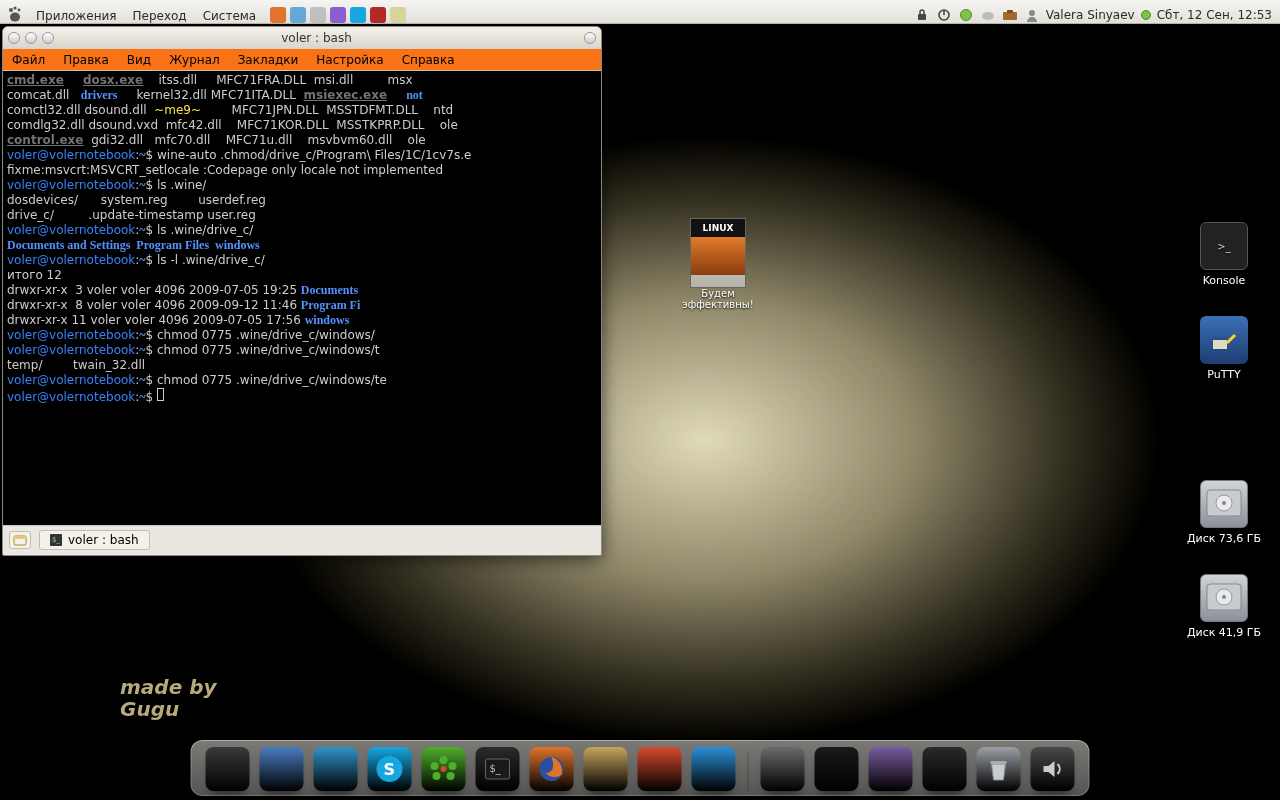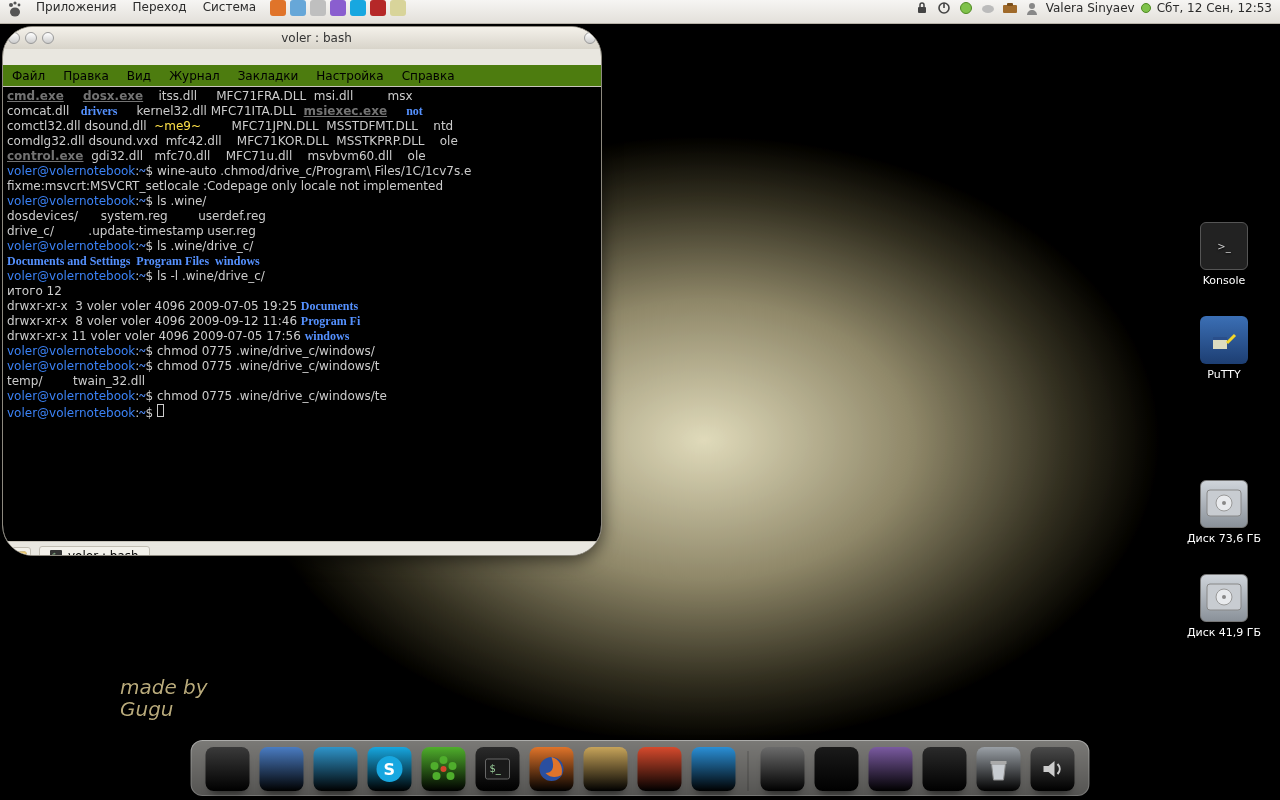--- a/index.html
+++ b/index.html
@@ -7,49 +7,49 @@
 
 #desktop { position:relative; width:1280px; height:800px; background:#000; }
 
 
 #wallpaper { position:absolute; inset:0; background:
   radial-gradient(ellipse 600px 400px at 55% 55%, #d7d2b5 0%, #8d866a 35%, #3a3729 60%, #000 80%),
   radial-gradient(ellipse 120px 180px at 28% 35%, #c9c4a6 0%, #6b6650 60%, transparent 75%),
   radial-gradient(ellipse 120px 180px at 82% 35%, #c9c4a6 0%, #6b6650 60%, transparent 75%);
   filter:contrast(1.1);
 }
-#wallpaper .sig { position:absolute; left:120px; bottom:80px; color:#b3a67c; font-family:cursive; font-size:20px; font-style:italic; line-height:1.1; }
+#wallpaper .sig { position:absolute; left:120px; bottom:80px; color:#b3a67c; font-family:cursive; font-size:20px; font-style:italic; line-height:1.1;font-weight:bold; }
 
 
 #top-panel { position:absolute; top:0; left:0; right:0; height:24px;
   background:linear-gradient(#f6f5f3,#e3e0da); border-bottom:1px solid #b7b2a8;
-  display:flex; align-items:flex-start; font-size:12px; color:#2b2b2b; z-index:100;}
+  display:flex; align-items:flex-end; font-size:12px; color:#2b2b2b; z-index:100;}
 #top-panel .menu-item { padding:0 8px; cursor:pointer; }
 #top-panel .gnome-foot { width:18px; height:18px; margin:0 4px 0 6px; }
 #top-panel .tray { margin-left:auto; display:flex; align-items:center; gap:6px; padding-right:8px;}
 #top-panel .tray .ico { width:16px; height:16px; display:inline-flex; align-items:center; justify-content:center; }
 #top-panel .user-ind { width:10px;height:10px;border-radius:50%;background:#7fc24a;border:1px solid #4f8a22; }
 
 
 .desk-icon { position:absolute; width:80px; text-align:center; color:#fff; font-size:11px; text-shadow:0 1px 2px #000;}
 .desk-icon .ic { width:48px; height:48px; margin:0 auto 4px; border-radius:6px; display:flex; align-items:center; justify-content:center; }
 .ic-term { background:#222; border:1px solid #555; color:#ccc; font-size:10px; }
 .ic-putty { background:linear-gradient(#3b6fb5,#1d3e72); }
 .ic-disk { background:linear-gradient(#cfd4da,#8a9199); border:1px solid #777; }
 
 
 .win { position:absolute; background:#e9e7e0; border:1px solid #8d897f; border-radius:6px 6px 2px 2px; box-shadow:0 4px 18px rgba(0,0,0,.6); overflow:hidden;}
 .titlebar { height:22px; background:linear-gradient(#f4f1ea,#d8d4ca); display:flex; align-items:center; font-size:12px; color:#333;}
 .titlebar .ctl { width:12px;height:12px;border-radius:50%;margin-left:5px;border:1px solid #999;background:linear-gradient(#fff,#ccc);}
 .titlebar .title { flex:1; text-align:center; font-weight:500;}
-.menubar { height:22px; background:#4d7c0f; border-bottom:1px solid #c9c5bb; display:flex; align-items:center; font-size:12px;margin-top:16px;}
+.menubar { height:22px; background:#f97316; border-bottom:1px solid #c9c5bb; display:flex; align-items:center; font-size:12px;}
 .menubar span { padding:0 9px; cursor:pointer;}
 
 
-#termwin { left:2px; top:26px; width:600px; height:530px; z-index:50;border-radius:31px;}
+#termwin { left:2px; top:26px; width:600px; height:530px; z-index:50;}
 #term-body { background:#000; color:#ccc; font-family:"DejaVu Sans Mono","Liberation Mono",monospace; font-size:12px; line-height:15px; padding:2px 4px; white-space:pre; height:454px; overflow:hidden;}
 #term-body .g{color:#737373;font-weight:bold;text-decoration:underline;}
 #term-body .b{color:#5591ff;font-weight:bold;font-family:Liberation Serif, serif;}
 #term-body .c{color:#fde047;}
 #term-body .prompt{color:#3b82f6;}
 #term-status { height:28px; background:#e9e7e0; border-top:1px solid #c9c5bb; display:flex; align-items:center; gap:8px; padding:0 6px; font-size:12px;}
 #term-status .tab { background:#f3f1ea; border:1px solid #c2beb3; border-radius:3px; padding:2px 10px; display:flex; align-items:center; gap:6px;}
 #term-status .newtab { width:22px;height:18px;border:1px solid #c2beb3;border-radius:3px;background:#f3f1ea;display:flex;align-items:center;justify-content:center;}
 
 
@@ -171,20 +171,27 @@
             <circle cx="7" cy="5" r="3" fill="#888"></circle>
             <path d="M2 14c0-3 2.5-5 5-5s5 2 5 5" fill="#888"></path>
           </svg>
         </span>
       <span>Valera Sinyaev</span>
       <span class="user-ind"></span>
       <span>Сбт, 12 Сен, 12:53</span>
     </div>
   </div>
 
+  <div id="deskfile">
+    <div class="thumb">
+      <div class="stripe">LINUX</div>
+      <div class="photo"></div>
+    </div>
+    <div class="cap">Будем эффективны!</div>
+  </div>
 
   <div id="right-icons">
       <div class="desk-icon" style="right: 16px; top: 222px;">
         <div class="ic ic-term">&gt;_</div>
         <div>Konsole</div>
       </div>
       <div class="desk-icon" style="right: 16px; top: 316px;">
         <div class="ic ic-putty">
           <svg width="30" height="30" viewBox="0 0 30 30">
             <rect x="4" y="12" width="14" height="12" fill="#dcdcc0"></rect>

